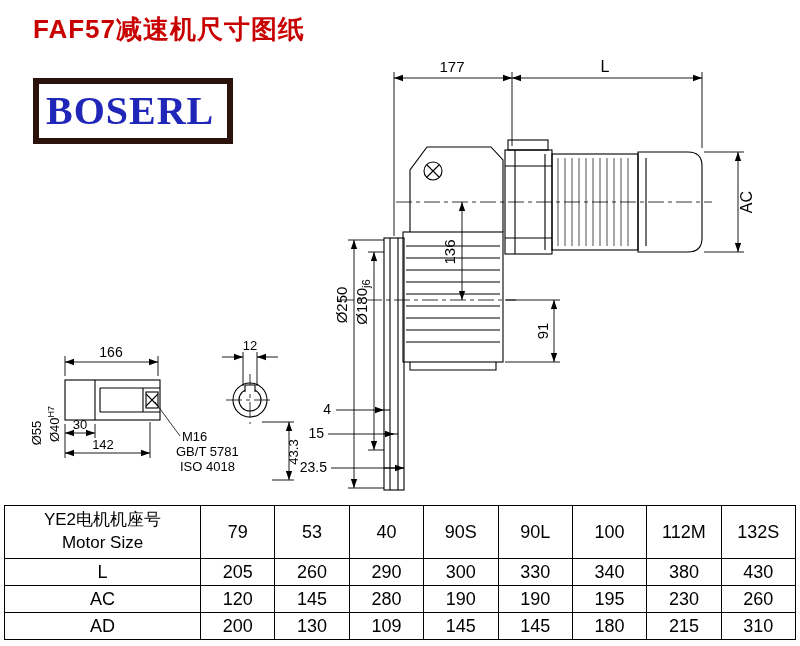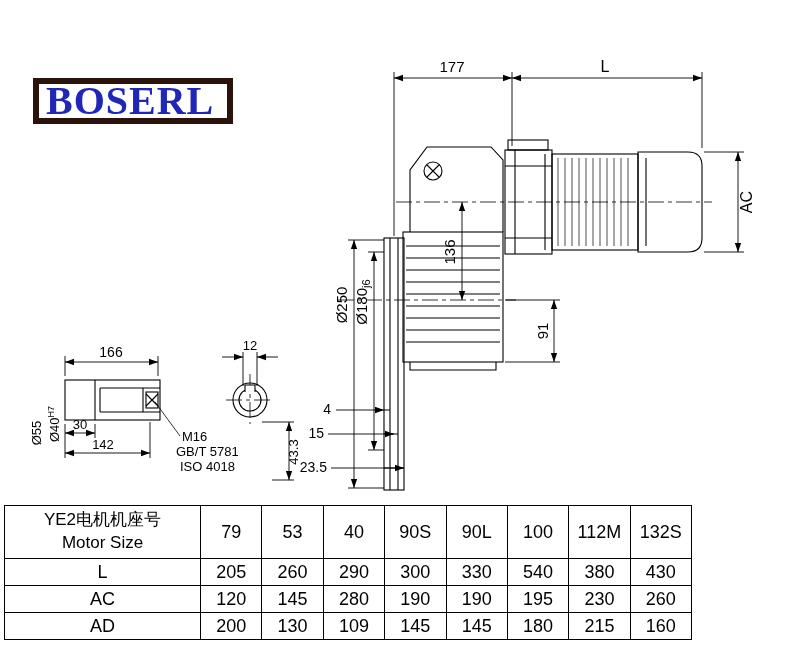--- a/index.html
+++ b/index.html
@@ -3,30 +3,30 @@
 <meta charset="utf-8">
 <style>
   * { margin:0; padding:0; box-sizing:border-box; }
   html,body { width:800px; height:646px; }
   body { background:#fff; font-family:"Liberation Sans",sans-serif; position:relative; overflow:hidden; }
   .page { position:relative; width:800px; height:646px; background:#fff; }
 
   .title { position:absolute; left:33px; top:12px; font-size:26px; font-weight:bold;
            color:#c90000; letter-spacing:1px; white-space:nowrap; }
 
-  .logo { position:absolute; left:33px; top:78px; width:200px; height:46px;
+  .logo { position:absolute; left:33px; top:78px; width:200px; height:66px;
           border:6px solid #2b120a; background:#fff; display:flex; align-items:center;
           padding-left:7px; }
   .logo span { font-family:"Liberation Serif",serif; font-weight:bold; font-size:40px;
                color:#2026b8; letter-spacing:1px; line-height:1; }
 
   svg { position:absolute; left:0; top:0; }
   svg text { font-family:"Liberation Sans",sans-serif; fill:#000; stroke:none; }
 
-  .dim-table { position:absolute; left:4px; top:505px; width:688px;
+  .dim-table { position:absolute; left:4px; top:505px; width:792px;
                border-collapse:collapse; table-layout:fixed; text-align:center; }
   .dim-table td { border:1.5px solid #000; font-size:18px; color:#000; background:#fff;
                   height:27px; padding:0; vertical-align:middle; }
   .dim-table tr.hdr td { height:53px; }
   .dim-table .motor-label div { font-size:17px; line-height:1.35; }
   .dim-table col.c0 { width:196px; }
 </style>
 </head>
 <body>
 
@@ -147,20 +147,21 @@
       <text x="41" y="433" text-anchor="middle" font-size="13" transform="rotate(-90 41 433)">Ø55</text>
       <text x="59" y="424" text-anchor="middle" font-size="13" transform="rotate(-90 59 424)"><tspan>Ø40</tspan><tspan font-size="9" dy="-5">H7</tspan></text>
       <text x="250" y="350" text-anchor="middle" font-size="13">12</text>
       <text x="298" y="452" text-anchor="middle" font-size="13" transform="rotate(-90 298 452)">43.3</text>
       <text x="182" y="441" font-size="13">M16</text>
       <text x="176" y="456" font-size="13">GB/T 5781</text>
       <text x="180" y="471" font-size="13">ISO 4018</text>
     </g>
   </svg>
 
+  <div class="title">FAF57减速机尺寸图纸</div>
 
   <div class="logo">
     <span>BOSERL</span>
   </div>
 
   <table class="dim-table">
     <colgroup>
       <col class="c0">
         <col>
         <col>
@@ -186,21 +187,21 @@
       <td>112M</td>
       <td>132S</td>
     </tr>
     <tr>
       <td>L</td>
       <td>205</td>
       <td>260</td>
       <td>290</td>
       <td>300</td>
       <td>330</td>
-      <td>540</td>
+      <td>340</td>
       <td>380</td>
       <td>430</td>
     </tr>
     <tr>
       <td>AC</td>
       <td>120</td>
       <td>145</td>
       <td>280</td>
       <td>190</td>
       <td>190</td>
@@ -210,18 +211,18 @@
     </tr>
     <tr>
       <td>AD</td>
       <td>200</td>
       <td>130</td>
       <td>109</td>
       <td>145</td>
       <td>145</td>
       <td>180</td>
       <td>215</td>
-      <td>160</td>
+      <td>310</td>
     </tr>
   </tbody>
     </table>
 
 </div>
 
 </body></html>

